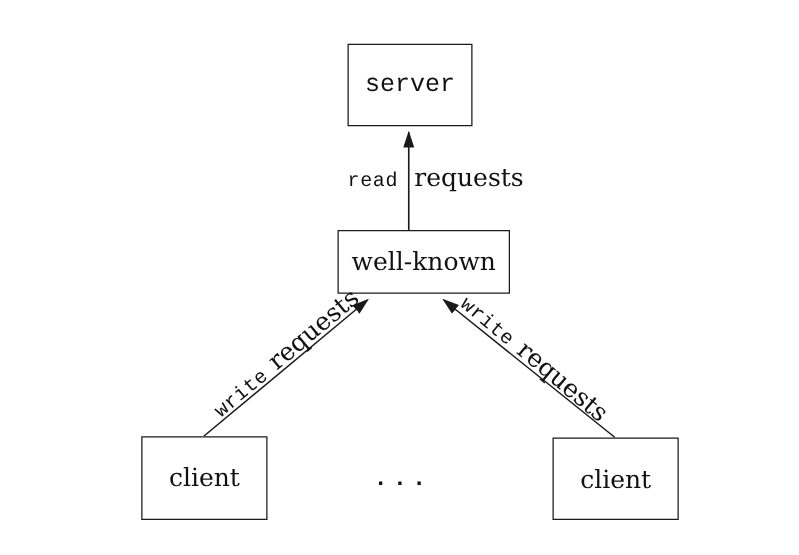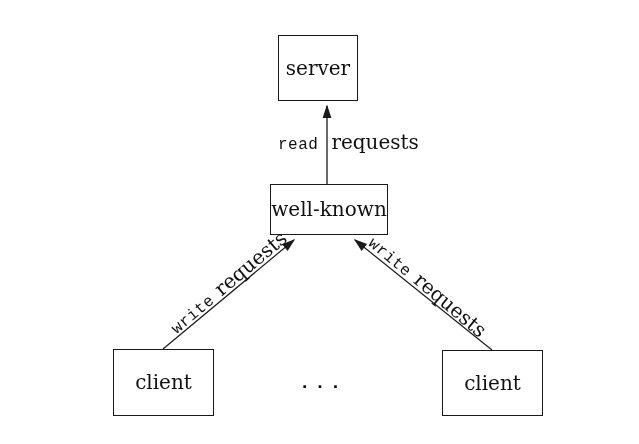--- a/index.html
+++ b/index.html
@@ -23,22 +23,22 @@
     border: 1.5px solid #1a1a1a;
     background: #ffffff;
     display: flex;
     flex-direction: column;
     align-items: center;
     justify-content: center;
     font-size: 20px;
     line-height: 23px;
     text-align: center;
   }
-  .node-server { left: 278px; top: 35px;  width: 80px; height: 66px; }
-  .node-fifo   { left: 270px; top: 184px; width: 118px; height: 51px; }
+  .node-server { left: 278px; top: 35px;  width: 100px; height: 66px; font-family: Liberation Mono, monospace; }
+  .node-fifo   { left: 270px; top: 184px; width: 138px; height: 51px; }
   .node-client-left  { left: 113px; top: 349px; width: 101px; height: 67px; }
   .node-client-right { left: 442px; top: 350px; width: 101px; height: 66px; }
   .edge-label {
     position: absolute;
     display: flex;
     align-items: baseline;
     white-space: nowrap;
     font-size: 20px;
   }
   .code {

